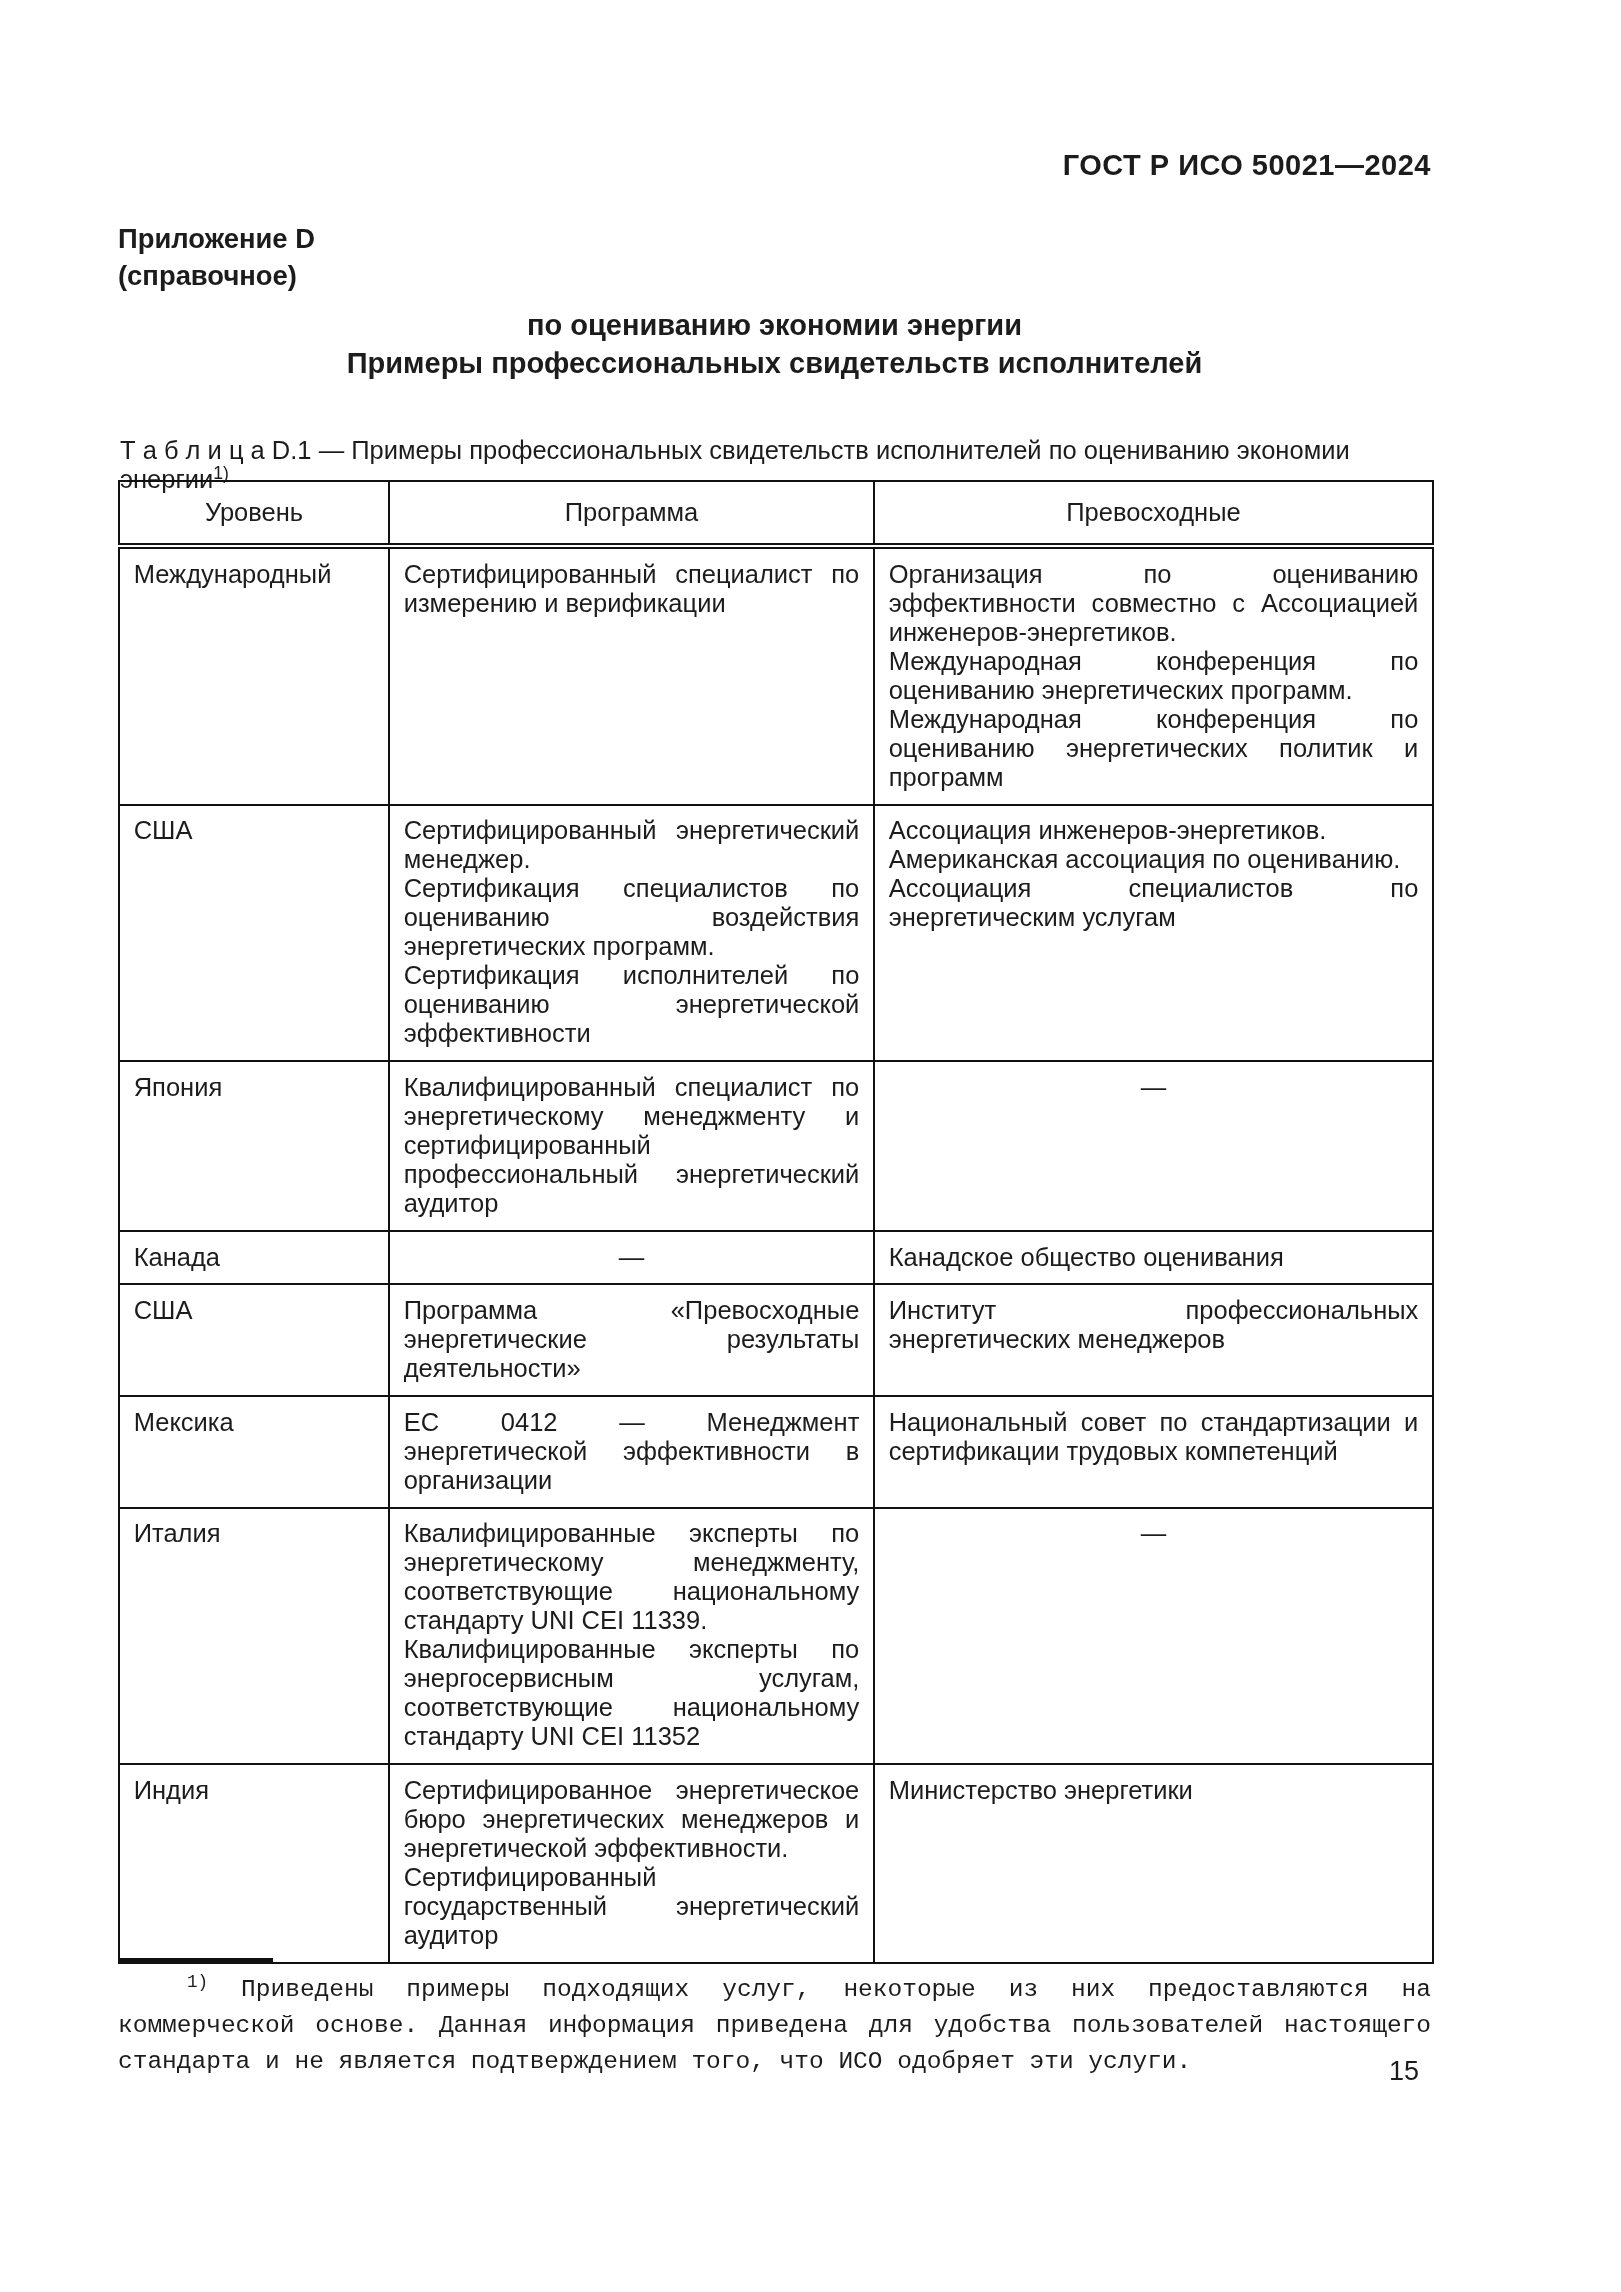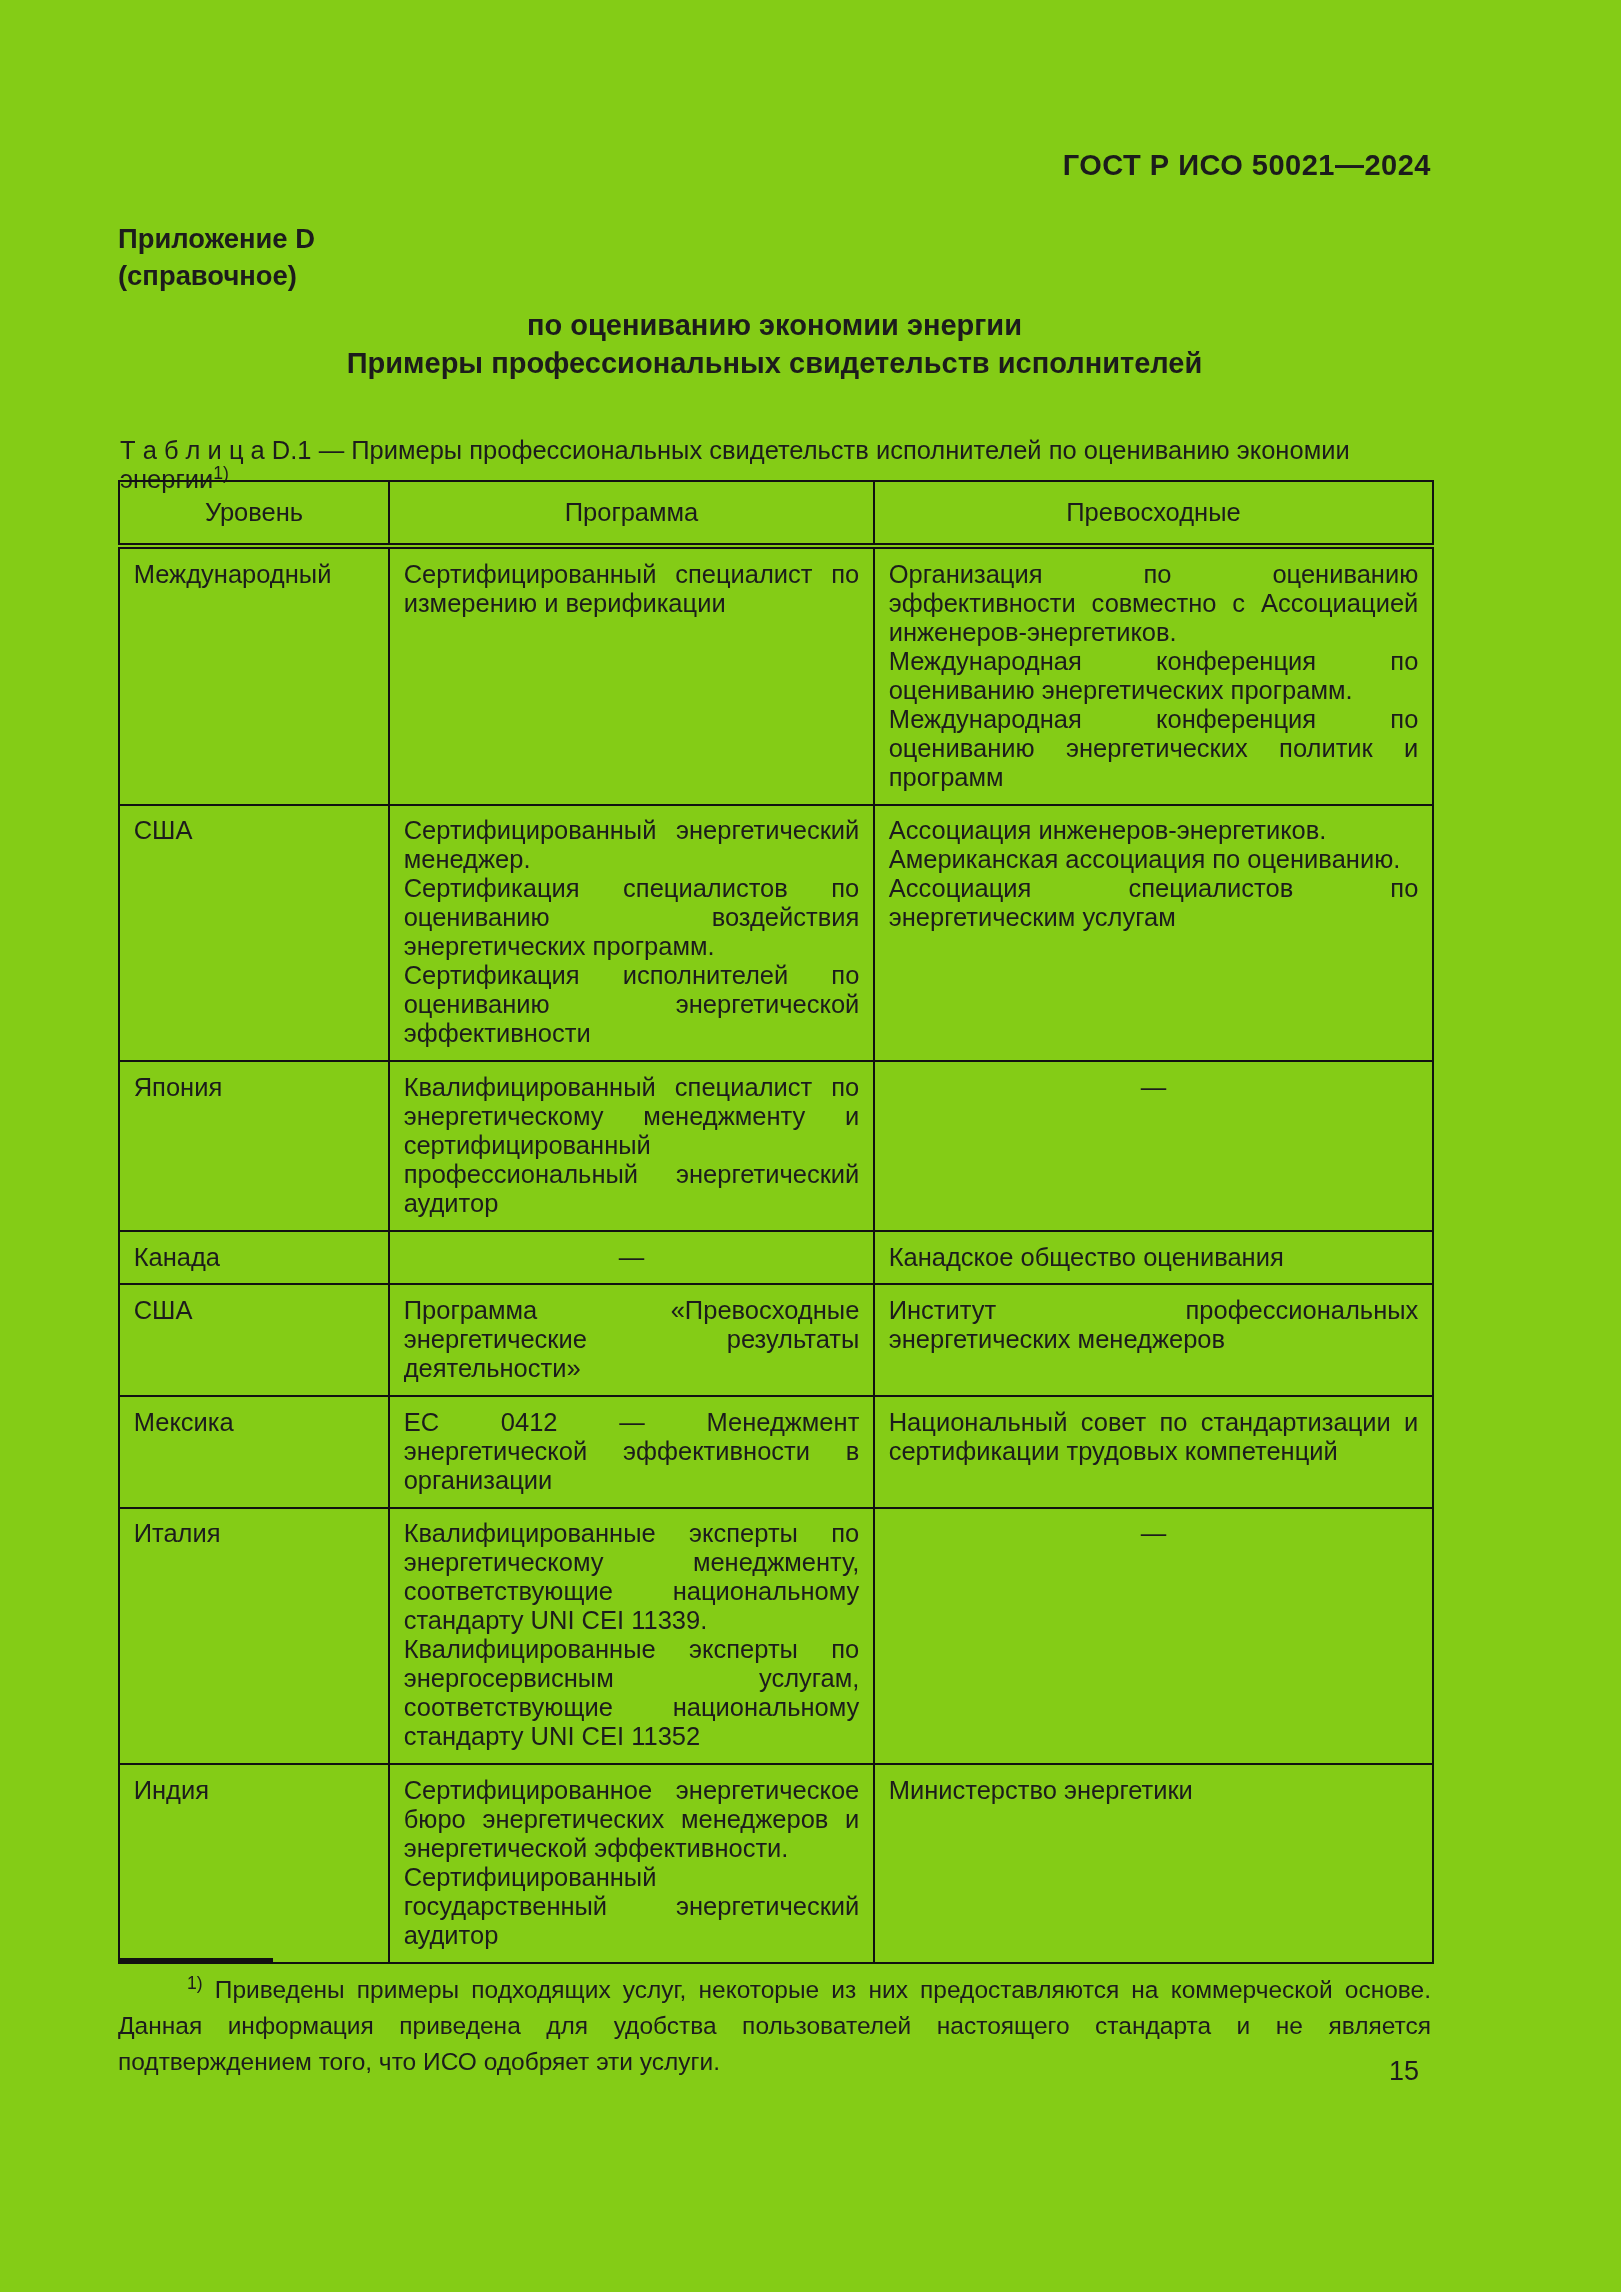--- a/index.html
+++ b/index.html
@@ -1,21 +1,21 @@
 <!DOCTYPE html>
 <html lang="ru"><head>
 <meta charset="utf-8">
 <style>
   * { margin: 0; padding: 0; box-sizing: border-box; }
   html, body { background: #d8d8d6; }
   .page {
     position: relative;
     width: 1621px;
     height: 2293px;
-    background: #84cc16;
+    background: #ffffff;
     font-family: "Liberation Sans", "DejaVu Sans", sans-serif;
     color: #1c1c1c;
     overflow: hidden;
   }
   .doc-number {
     position: absolute;
     top: 149px;
     right: 190px;
     font-size: 29px;
     font-weight: bold;
@@ -87,20 +87,21 @@
   table.d1 td p { margin: 0; }
   table.d1 td p.just { text-align: justify; }
   table.d1 td p.center { text-align: center; }
   .footnote {
     position: absolute;
     top: 1958px;
     left: 118px;
     width: 1313px;
     font-size: 24.5px;
     line-height: 36px;
+    font-family: Liberation Mono, monospace;
   }
   .footnote-rule {
     width: 155px;
     border-top: 4.9px solid #111;
     margin-bottom: 9.8px;
   }
   .footnote p {
     text-align: justify;
     text-indent: 69px;
   }

